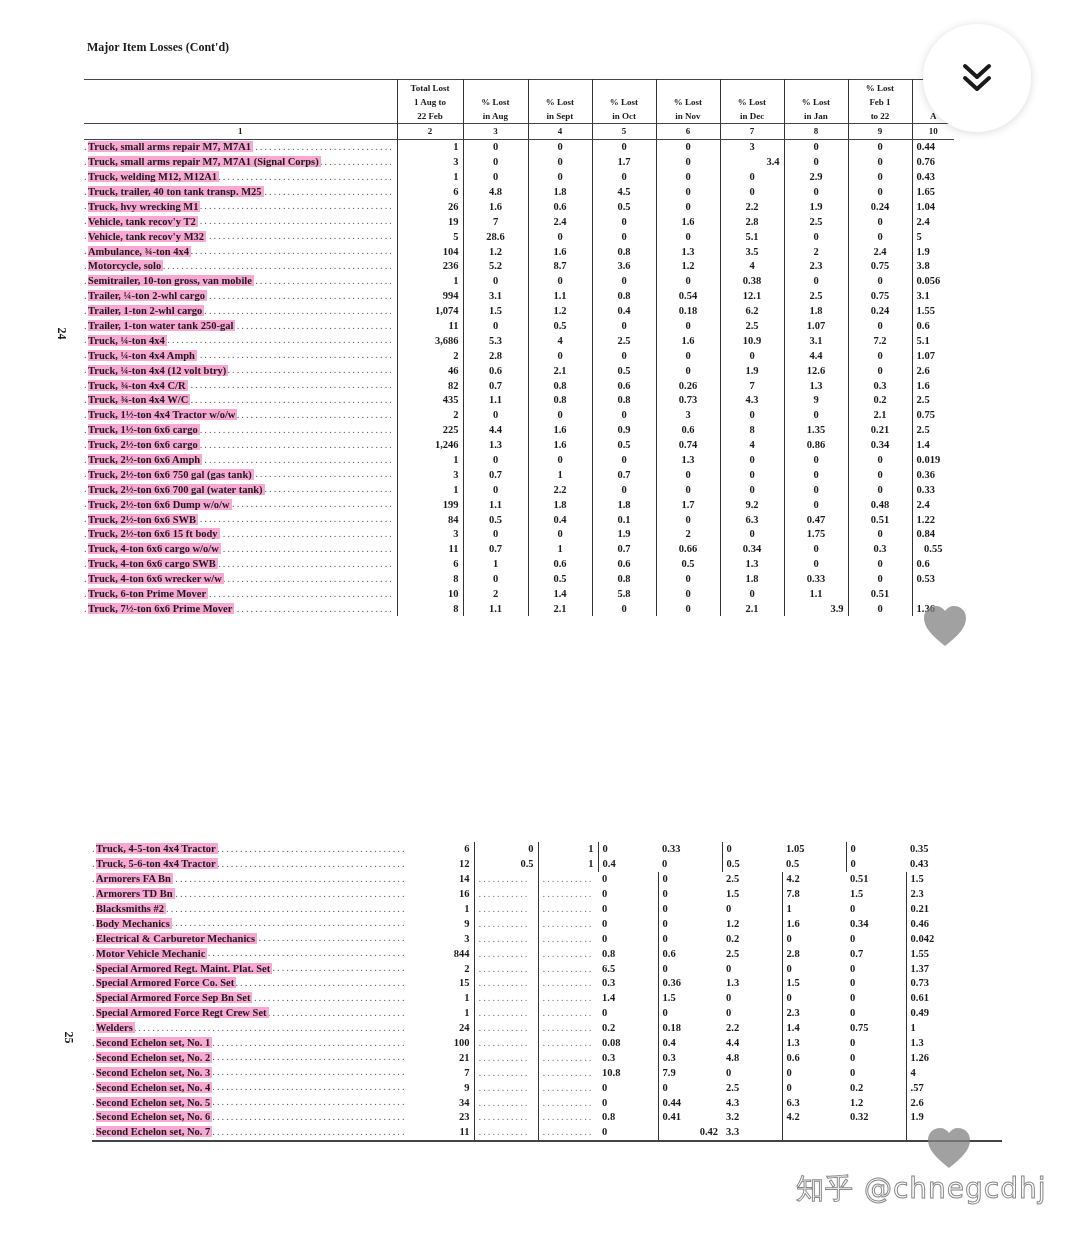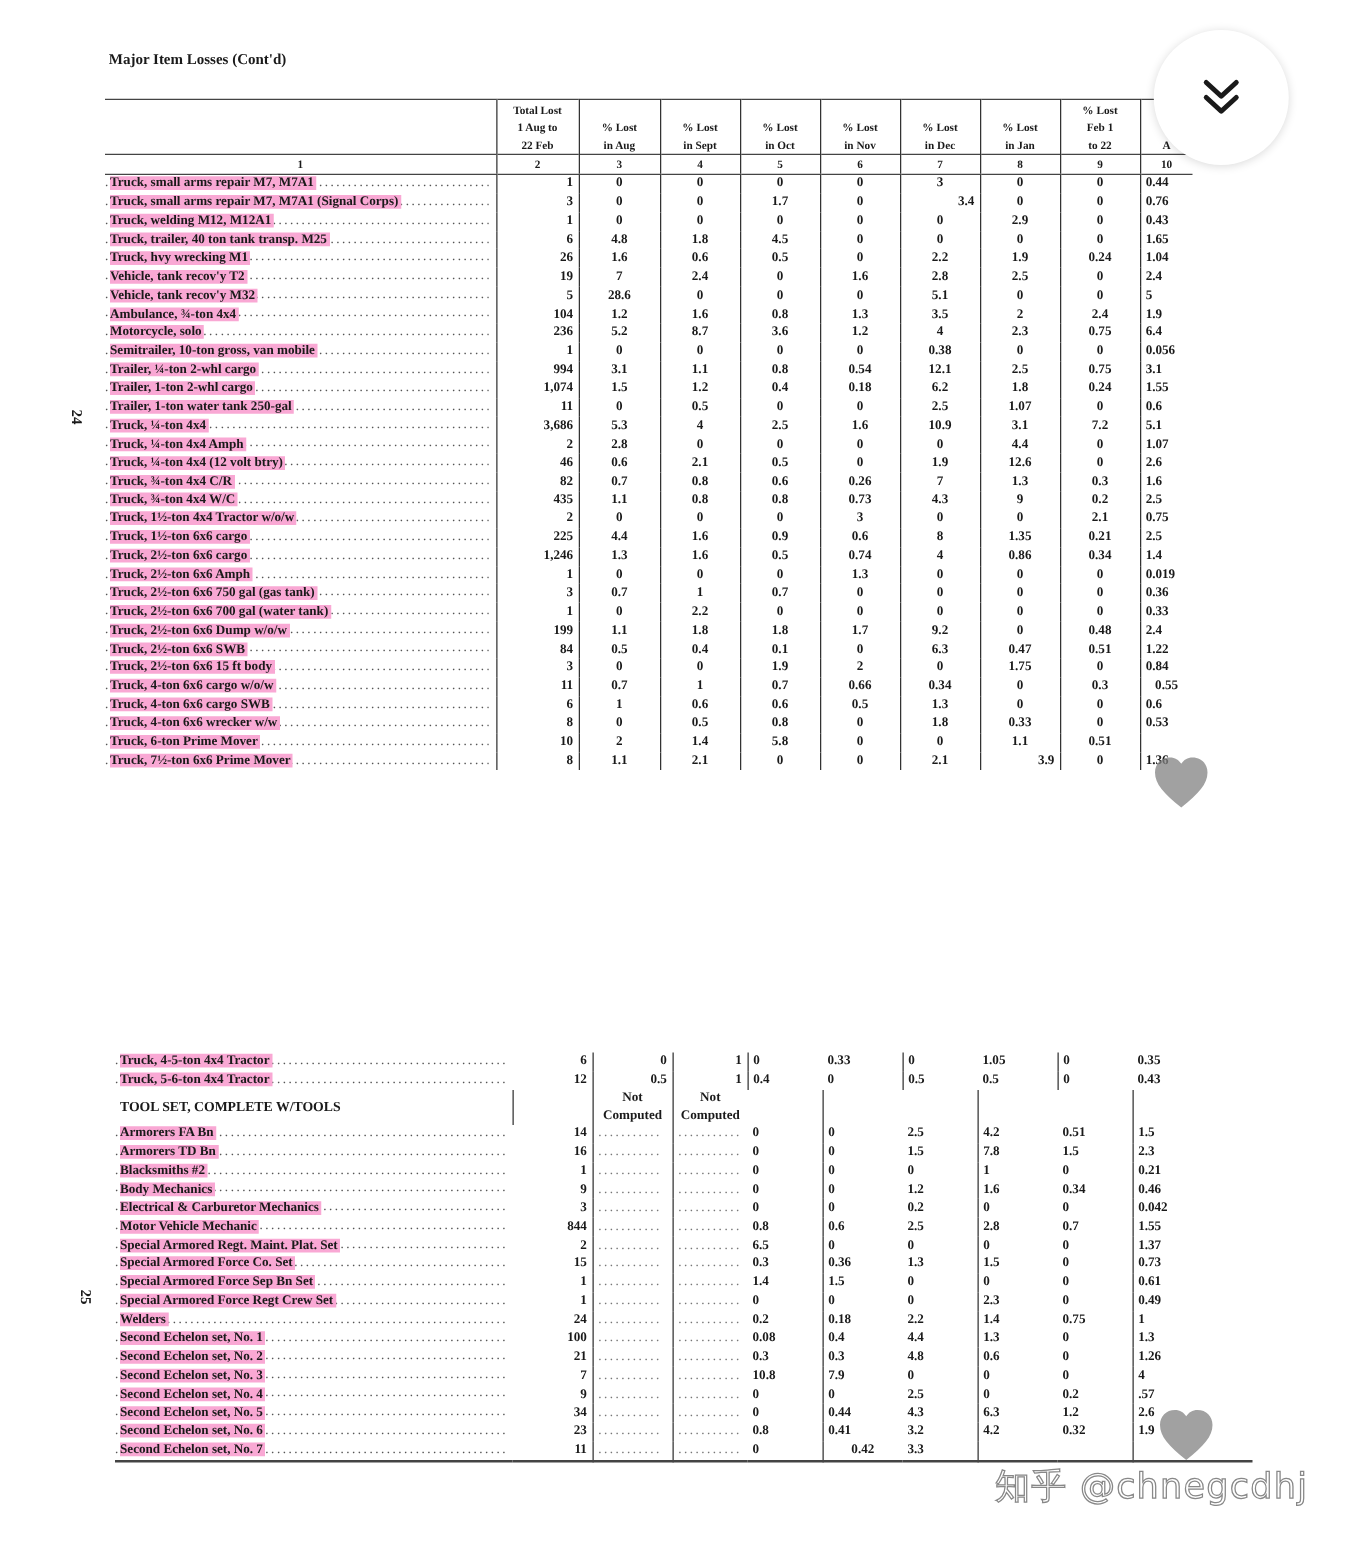--- a/index.html
+++ b/index.html
@@ -174,21 +174,21 @@
       <tr>
         <td class="name"><span class="dots">........................................................................................................................</span><span class="lbl">Motorcycle, solo</span></td>
         <td class="num vl">236</td>
         <td class="num vl" style="text-align: center;">5.2</td>
         <td class="num vl" style="text-align: center;">8.7</td>
         <td class="num vl" style="text-align: center;">3.6</td>
         <td class="num vl" style="text-align: center;">1.2</td>
         <td class="num vl" style="text-align: center;">4</td>
         <td class="num vl" style="text-align: center;">2.3</td>
         <td class="num vl" style="text-align: center;">0.75</td>
-        <td class="num vl" style="text-align: left;">6.4</td>
+        <td class="num vl" style="text-align: left;">3.8</td>
       </tr>
       <tr>
         <td class="name"><span class="dots">........................................................................................................................</span><span class="lbl">Semitrailer, 10-ton gross, van mobile</span></td>
         <td class="num vl">1</td>
         <td class="num vl" style="text-align: center;">0</td>
         <td class="num vl" style="text-align: center;">0</td>
         <td class="num vl" style="text-align: center;">0</td>
         <td class="num vl" style="text-align: center;">0</td>
         <td class="num vl" style="text-align: center;">0.38</td>
         <td class="num vl" style="text-align: center;">0</td>
@@ -493,32 +493,20 @@
         <td class="num">12</td>
         <td class="num vl">0.5</td>
         <td class="num vl">1</td>
         <td class="num vl" style="text-align: left;">0.4</td>
         <td class="num" style="text-align: left;">0</td>
         <td class="num vl" style="text-align: left;">0.5</td>
         <td class="num" style="text-align: left;">0.5</td>
         <td class="num vl" style="text-align: left;">0</td>
         <td class="num" style="text-align: left;">0.43</td>
       </tr>
-      <tr class="section">
-        <td style="font-size: 11px;">TOOL SET, COMPLETE W/TOOLS</td>
-        <td class="vl"></td>
-        <td class="nc vl">Not<br>Computed</td>
-        <td class="nc vl">Not<br>Computed</td>
-        <td></td>
-        <td class="vl"></td>
-        <td></td>
-        <td class="vl"></td>
-        <td></td>
-        <td class="vl"></td>
-      </tr>
       <tr>
         <td class="name"><span class="dots">........................................................................................................................</span><span class="lbl">Armorers FA Bn</span></td>
         <td class="num">14</td>
         <td class="dotcell vl">...........</td>
         <td class="dotcell vl">...........</td>
         <td style="text-align: left;">0</td>
         <td class="vl" style="text-align: left;">0</td>
         <td style="text-align: left;">2.5</td>
         <td class="vl" style="text-align: left;">4.2</td>
         <td style="text-align: left;">0.51</td>
@@ -715,21 +703,21 @@
         <td class="vl" style="text-align: left;">4.2</td>
         <td style="text-align: left;">0.32</td>
         <td class="vl" style="text-align: left;">1.9</td>
       </tr>
       <tr class="bottom-rule">
         <td class="name"><span class="dots">........................................................................................................................</span><span class="lbl">Second Echelon set, No. 7</span></td>
         <td class="num">11</td>
         <td class="dotcell vl">...........</td>
         <td class="dotcell vl">...........</td>
         <td style="text-align: left;">0</td>
-        <td class="vl" style="text-align: center;">0.42</td>
+        <td class="vl" style="text-align: right;">0.42</td>
         <td style="text-align: left;">3.3</td>
         <td class="vl" style="text-align: left;"></td>
         <td style="text-align: left;"></td>
         <td class="vl" style="text-align: left;"></td>
       </tr>
     </tbody>
 </table>
 
 <div class="fab">
   <svg width="40" height="40" viewBox="0 0 40 40">

